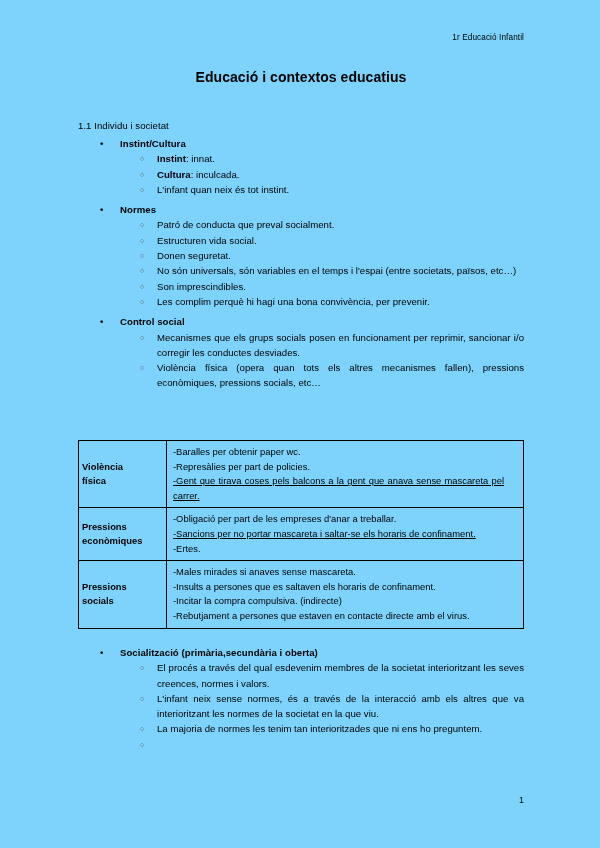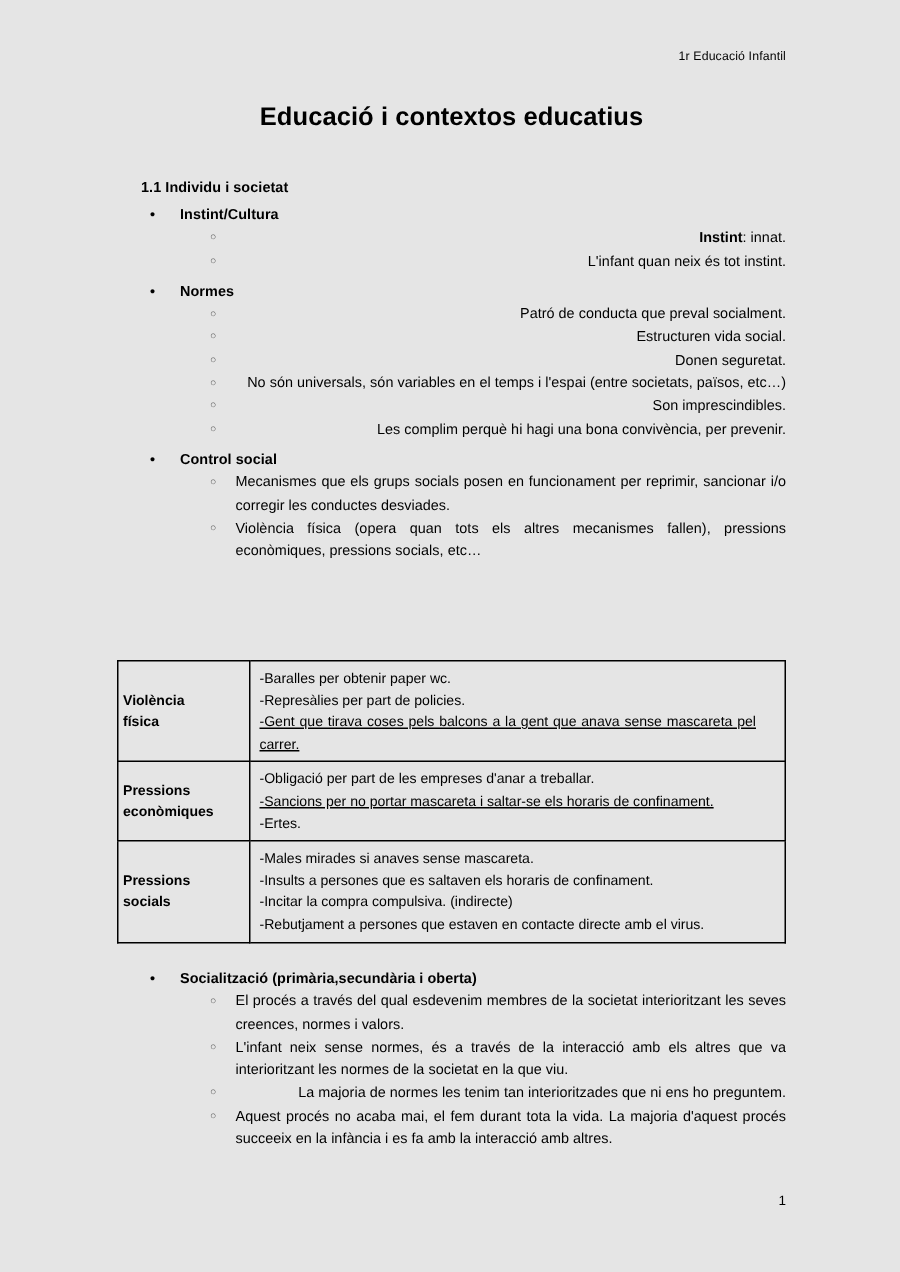--- a/index.html
+++ b/index.html
@@ -13,54 +13,54 @@
     position: relative;
     font-family: "Liberation Sans", sans-serif;
     color: #000000;
     overflow: hidden;
   }
   .page {
     position: absolute;
     left: 0; top: 0;
     width: 600px;
     height: 848px;
-    background: #e5e5e5;
+    background: #7dd3fc;
   }
   .header {
     position: absolute;
     top: 33px;
     right: 76px;
     font-size: 8.2px;
     letter-spacing: 0.1px;
     text-align: right;
     white-space: nowrap;
   }
   .titleblock {
     position: absolute;
     top: 70px;
     left: 78px;
     width: 446px;
     text-align: center;
   }
   .titleblock .tline {
-    font-size: 17px;
+    font-size: 14px;
     font-weight: bold;
     line-height: 15.6px;
     letter-spacing: 0.05px;
   }
   .content {
     position: absolute;
     top: 120px;
     left: 78px;
     width: 446px;
   }
   .h2 {
     font-size: 9.6px;
-    font-weight: bold;
-    margin: 0 0 1px 16px;
+    font-weight: normal;
+    margin: 0 0 1px 0;
     letter-spacing: 0.05px;
   }
   
   .l1 {
     position: relative;
     padding-left: 42px;
     font-size: 9.6px;
     font-weight: bold;
     line-height: 15.3px;
     margin-top: 5px;
@@ -85,21 +85,21 @@
     text-align: justify;
   }
   .l2 > .bul {
     position: absolute;
     left: 62px;
     top: 0;
     font-size: 7px;
     line-height: 16.5px;
     color: #555;
   }
-  .l2.nj { text-align: right; }
+  .l2.nj { text-align: left; }
   b.ib { font-weight: bold; }
 
   
   .tbl-wrap {
     position: absolute;
     left: 78px;
     top: 440px;
     width: 446px;
   }
   table.ctbl {
@@ -154,20 +154,24 @@
 
     <div class="h2">1.1 Individu i societat</div>
 
     <div class="l1">
       <span class="bul">•</span>
       <span>Instint/Cultura</span>
     </div>
     <div class="l2 nj">
       <span class="bul">○</span>
       <b class="ib">Instint</b><span>: innat.</span>
+    </div>
+    <div class="l2 nj">
+      <span class="bul">○</span>
+      <b class="ib">Cultura</b><span>: inculcada.</span>
     </div>
     <div class="l2 nj">
       <span class="bul">○</span>
       <span>L'infant quan neix és tot instint.</span>
     </div>
 
     <div class="l1">
       <span class="bul">•</span>
       <span>Normes</span>
     </div>
@@ -264,19 +268,18 @@
     <div class="l2">
       <span class="bul">○</span>
       <span>L'infant neix sense normes, és a través de la interacció amb els altres que va interioritzant les normes de la societat en la que viu.</span>
     </div>
     <div class="l2 nj">
       <span class="bul">○</span>
       <span>La majoria de normes les tenim tan interioritzades que ni ens ho preguntem.</span>
     </div>
     <div class="l2">
       <span class="bul">○</span>
-      <span>Aquest procés no acaba mai, el fem durant tota la vida. La majoria d'aquest procés succeeix en la infància i es fa amb la interacció amb altres.</span>
     </div>
   </div>
 
   <div class="pagenum">1</div>
 
 </div>
 
 </body></html>

